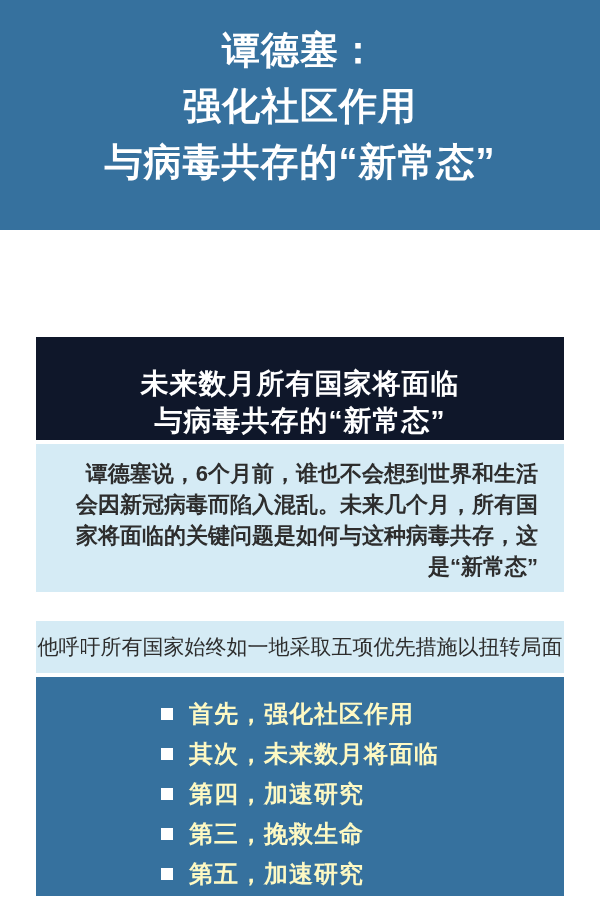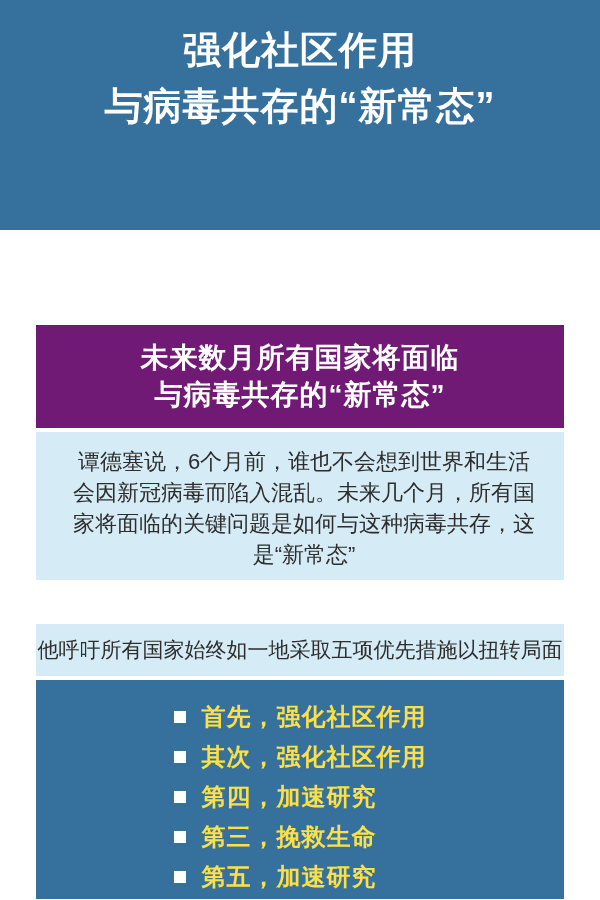--- a/index.html
+++ b/index.html
@@ -12,47 +12,48 @@
   .header-subtitle { margin-top:4px; color:#D9E9F4; font-size:21px; font-weight:400; line-height:26px; }
 
   
   .stats { padding-top:23px; text-align:center; height:66px; }
   .stats-line { color:#111111; font-size:25px; font-weight:900; line-height:33px; letter-spacing:0.5px; }
 
   
   .inner-box { width:528px; margin-left:36px; box-sizing:border-box; }
 
   
-  .box-highlight { margin-top:6px; height:103px; background:#701a75; text-align:center; padding-top:14px; }
+  .box-highlight { margin-top:18px; height:103px; background:#0f172a; text-align:center; padding-top:28px; }
   .box-highlight .hl-line { color:#ffffff; font-size:28px; font-weight:900; line-height:37px; letter-spacing:1px; }
 
   
   .box-quote { margin-top:4px; background:#D5EBF5; padding:14px 26px 10px 34px; }
-  .box-quote .quote-text { color:#2d2d2d; font-size:22px; line-height:31px; text-align:center; }
+  .box-quote .quote-text { color:#2d2d2d; font-size:22px; line-height:31px; text-align:right;font-weight:bold; }
 
   
-  .box-call { margin-top:44px; height:52px; background:#D5EBF5; text-align:center; }
+  .box-call { margin-top:29px; height:52px; background:#D5EBF5; text-align:center; }
   .box-call .call-text { color:#2d2d2d; font-size:21px; line-height:52px; }
 
   
   .box-measures { margin-top:4px; height:219px; background:#36719E; }
   .measures-list { width:-moz-fit-content; width:fit-content; margin:0 auto; padding-top:17px; }
   .measure-item { display:flex; align-items:center; height:40px; }
   .bullet-square { width:12px; height:12px; background:#ffffff; margin-right:16px; flex:0 0 aupx; }
-  .measure-label { color:#fde047; font-size:24px; font-weight:900; letter-spacing:1px; white-space:nowrap; }
+  .measure-label { color:#fef9c3; font-size:24px; font-weight:900; letter-spacing:1px; white-space:nowrap; }
 
   
   .footer { height:47px; display:flex; align-items:center; justify-content:center; padding-top:6px; box-sizing:border-box; }
 </style>
 </head>
 <body>
 
 <div class="page">
 
   <div class="header">
+    <div class="header-title-line">谭德塞：</div>
     <div class="header-title-line">强化社区作用</div>
     <div class="header-title-line">与病毒共存的“新常态”</div>
   </div>
 
   <div class="stats">
   </div>
 
   <div class="inner-box box-highlight">
     <div class="hl-line">未来数月所有国家将面临</div>
     <div class="hl-line">与病毒共存的“新常态”</div>
@@ -67,21 +68,21 @@
   </div>
 
   <div class="inner-box box-measures">
     <div class="measures-list">
       <div class="measure-item">
         <span class="bullet-square"></span>
         <span class="measure-label">首先，强化社区作用</span>
       </div>
       <div class="measure-item">
         <span class="bullet-square"></span>
-        <span class="measure-label">其次，强化社区作用</span>
+        <span class="measure-label">其次，未来数月将面临</span>
       </div>
       <div class="measure-item">
         <span class="bullet-square"></span>
         <span class="measure-label">第四，加速研究</span>
       </div>
       <div class="measure-item">
         <span class="bullet-square"></span>
         <span class="measure-label">第三，挽救生命</span>
       </div>
       <div class="measure-item">

